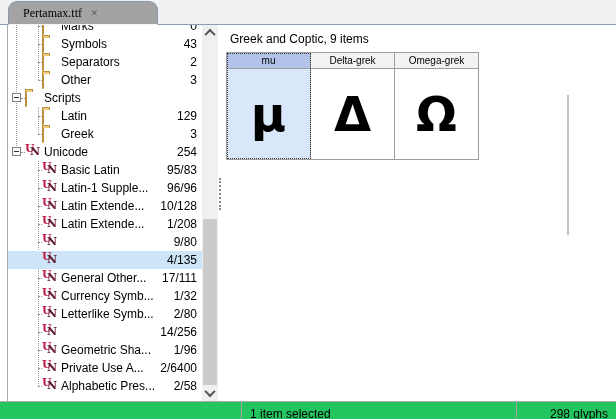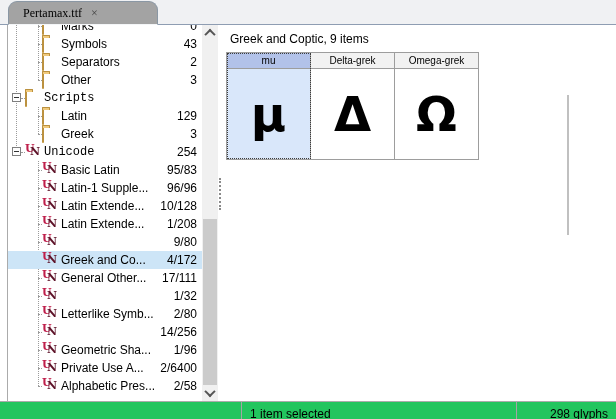--- a/index.html
+++ b/index.html
@@ -22,21 +22,21 @@
   .tree{position:absolute;left:8px;top:0;width:194px;height:376px;overflow:hidden;background:#fff;}
   .tree-inner{position:absolute;left:0;top:-8px;width:194px;}
   .trow{position:relative;height:18px;font-size:12px;}
   .trow.sel{background:#cde5f7;}
   .texp{position:absolute;left:4px;top:4px;width:9px;height:9px;background:#fdfdfd;
         border:1px solid #7f7f7f;box-sizing:border-box;}
   .texp::after{content:"";position:absolute;left:1px;top:3px;width:5px;height:1px;background:#333;}
   .ticon{position:absolute;top:3px;}
   .l1 .ticon{left:17px;} .l2 .ticon{left:34px;}
   .tlabel{position:absolute;top:2px;white-space:nowrap;}
-  .l1 .tlabel{left:36px;font-family:Liberation Mono, monospace;} .l2 .tlabel{left:53px;}
+  .l1 .tlabel{left:36px;} .l2 .tlabel{left:53px;}
   .tcount{position:absolute;right:5px;top:2px;font-size:12px;}
   .tfolder{width:14px;height:10px;margin-top:2px;background:#efc97c;border:1px solid #bb913f;
            border-radius:1px;box-sizing:border-box;position:relative;}
   .tfolder::before{content:"";position:absolute;left:-1px;top:-3px;width:6px;height:2px;
            background:#efc97c;border:1px solid #bb913f;border-bottom:none;border-radius:1px 1px 0 0;}
   .tunicode{width:14px;height:13px;position:relative;font-family:"DejaVu Serif",serif;font-weight:bold;}
   .unU{position:absolute;left:0;top:-4px;font-size:11px;color:#bf1f4b;}
   .unN{position:absolute;left:5px;top:-1px;font-size:11px;color:#5d1228;}
   .conn-v{position:absolute;width:0;border-left:1px dotted #9b9b9b;}
   .conn-h{position:absolute;height:0;border-top:1px dotted #9b9b9b;}
@@ -125,23 +125,23 @@
           <div class="trow l2"><span class="ticon tfolder"></span><span class="tlabel">Other</span><span class="tcount">3</span></div>
           <div class="trow l1"><span class="texp"></span><span class="ticon tfolder"></span><span class="tlabel">Scripts</span><span class="tcount"></span></div>
           <div class="trow l2"><span class="ticon tfolder"></span><span class="tlabel">Latin</span><span class="tcount">129</span></div>
           <div class="trow l2"><span class="ticon tfolder"></span><span class="tlabel">Greek</span><span class="tcount">3</span></div>
           <div class="trow l1"><span class="texp"></span><span class="ticon tunicode"><span class="unU">U</span><span class="unN">N</span></span><span class="tlabel">Unicode</span><span class="tcount">254</span></div>
           <div class="trow l2"><span class="ticon tunicode"><span class="unU">U</span><span class="unN">N</span></span><span class="tlabel">Basic Latin</span><span class="tcount">95/83</span></div>
           <div class="trow l2"><span class="ticon tunicode"><span class="unU">U</span><span class="unN">N</span></span><span class="tlabel">Latin-1 Supple...</span><span class="tcount">96/96</span></div>
           <div class="trow l2"><span class="ticon tunicode"><span class="unU">U</span><span class="unN">N</span></span><span class="tlabel">Latin Extende...</span><span class="tcount">10/128</span></div>
           <div class="trow l2"><span class="ticon tunicode"><span class="unU">U</span><span class="unN">N</span></span><span class="tlabel">Latin Extende...</span><span class="tcount">1/208</span></div>
           <div class="trow l2"><span class="ticon tunicode"><span class="unU">U</span><span class="unN">N</span></span><span class="tcount">9/80</span></div>
-          <div class="trow l2 sel"><span class="ticon tunicode"><span class="unU">U</span><span class="unN">N</span></span><span class="tlabel">Greek and Co...</span><span class="tcount">4/172</span></div>
+          <div class="trow l2 sel"><span class="ticon tunicode"><span class="unU">U</span><span class="unN">N</span></span><span class="tcount">4/135</span></div>
           <div class="trow l2"><span class="ticon tunicode"><span class="unU">U</span><span class="unN">N</span></span><span class="tlabel">General Other...</span><span class="tcount">17/111</span></div>
-          <div class="trow l2"><span class="ticon tunicode"><span class="unU">U</span><span class="unN">N</span></span><span class="tcount">1/32</span></div>
+          <div class="trow l2"><span class="ticon tunicode"><span class="unU">U</span><span class="unN">N</span></span><span class="tlabel">Currency Symb...</span><span class="tcount">1/32</span></div>
           <div class="trow l2"><span class="ticon tunicode"><span class="unU">U</span><span class="unN">N</span></span><span class="tlabel">Letterlike Symb...</span><span class="tcount">2/80</span></div>
           <div class="trow l2"><span class="ticon tunicode"><span class="unU">U</span><span class="unN">N</span></span><span class="tcount">14/256</span></div>
           <div class="trow l2"><span class="ticon tunicode"><span class="unU">U</span><span class="unN">N</span></span><span class="tlabel">Geometric Sha...</span><span class="tcount">1/96</span></div>
           <div class="trow l2"><span class="ticon tunicode"><span class="unU">U</span><span class="unN">N</span></span><span class="tlabel">Private Use A...</span><span class="tcount">2/6400</span></div>
           <div class="trow l2"><span class="ticon tunicode"><span class="unU">U</span><span class="unN">N</span></span><span class="tlabel">Alphabetic Pres...</span><span class="tcount">2/58</span></div>
         </div>
     </div>
 
     <div class="vscroll">
       <div class="sb-btn up">

